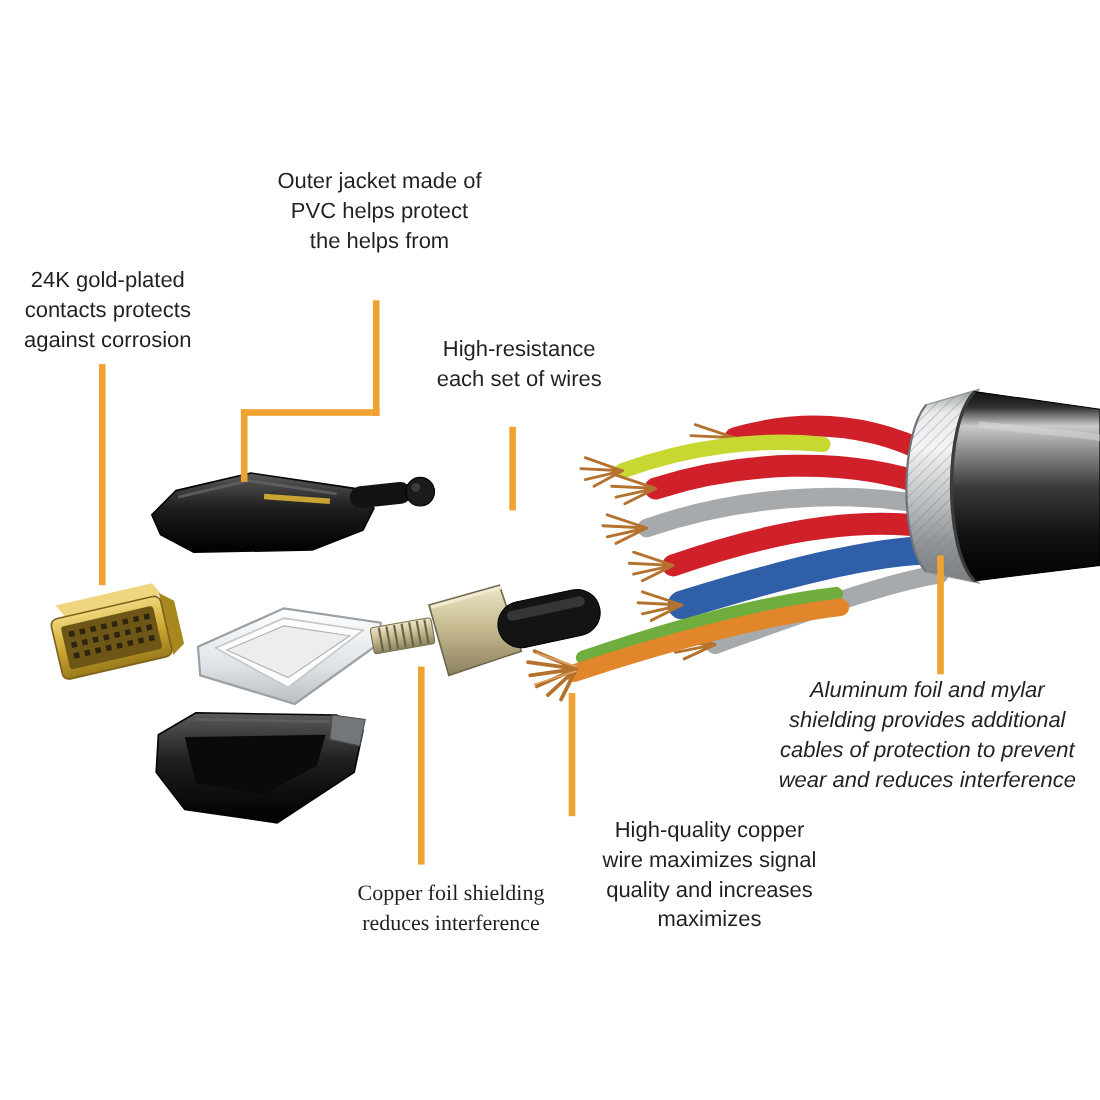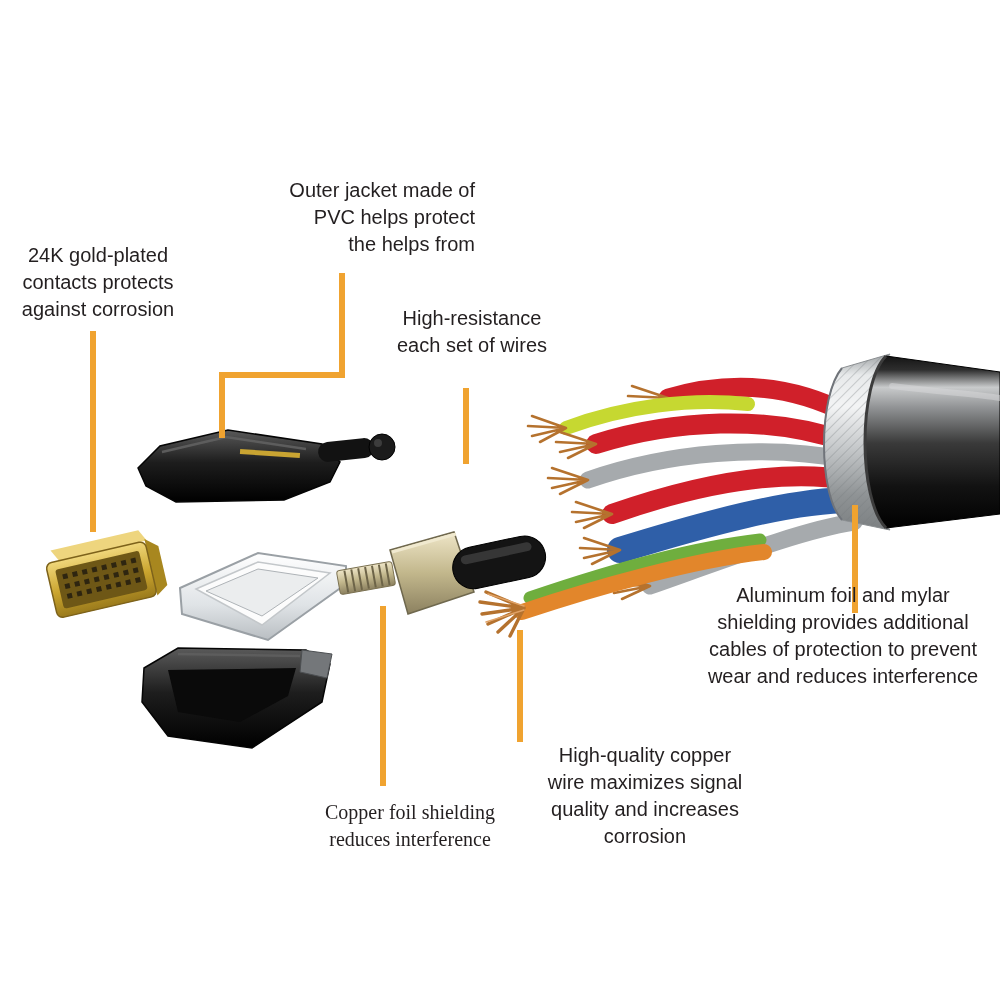--- a/index.html
+++ b/index.html
@@ -183,43 +183,43 @@
   <div class="lead v" style="left:517px;top:630px;height:112px;"></div>
 
   <div class="lead v" style="left:380px;top:606px;height:180px;"></div>
 
   <div class="callout" style="left:-2px;top:242px;width:200px;">
     <div>24K gold-plated</div>
     <div>contacts protects</div>
     <div>against corrosion</div>
   </div>
 
-  <div class="callout" style="left:215px;top:177px;width:260px;text-align:right;">
+  <div class="callout" style="left:215px;top:152px;width:260px;">
     <div>Outer jacket made of</div>
     <div>PVC helps protect</div>
     <div>the helps from</div>
   </div>
 
   <div class="callout" style="left:352px;top:305px;width:240px;">
     <div>High-resistance</div>
     <div>each set of wires</div>
   </div>
 
-  <div class="callout" style="left:688px;top:582px;width:310px;">
+  <div class="callout" style="left:688px;top:615px;width:310px;font-style:italic;">
     <div>Aluminum foil and mylar</div>
     <div>shielding provides additional</div>
     <div>cables of protection to prevent</div>
     <div>wear and reduces interference</div>
   </div>
 
   <div class="callout" style="left:530px;top:742px;width:230px;">
     <div>High-quality copper</div>
     <div>wire maximizes signal</div>
     <div>quality and increases</div>
-    <div>corrosion</div>
+    <div>maximizes</div>
   </div>
 
   <div class="callout" style="left:300px;top:799px;width:220px;font-family:Liberation Serif, serif;">
     <div>Copper foil shielding</div>
     <div>reduces interference</div>
   </div>
 
 </div>
 
 </body></html>

